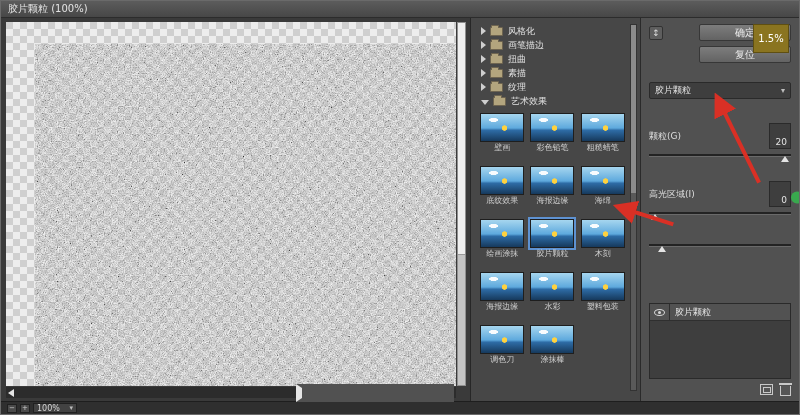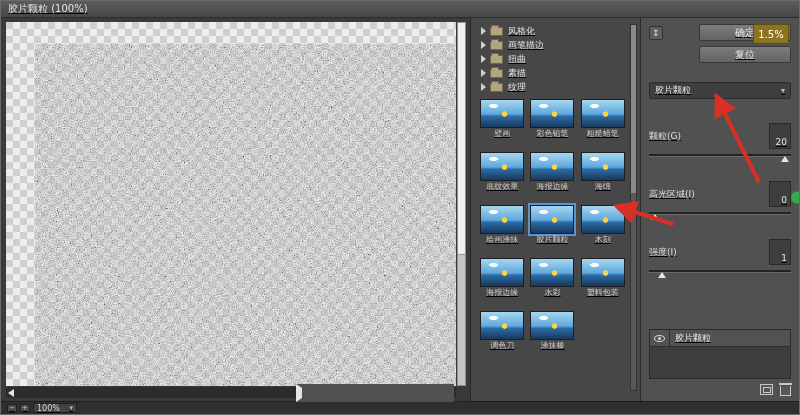--- a/index.html
+++ b/index.html
@@ -1,18 +1,18 @@
 <!DOCTYPE html>
 <html><head>
 <meta charset="utf-8">
 <style>
   *{margin:0;padding:0;box-sizing:border-box;}
   html,body{width:800px;height:415px;overflow:hidden;}
   body{font-family:"DejaVu Sans","Liberation Sans",sans-serif;background:#3c3c3c;}
-  .window{position:relative;width:800px;height:415px;background:#4a4a4a;border:1px solid #6a6a6a;display:flex;flex-direction:column;text-decoration:underline;}
+  .window{position:relative;width:800px;height:415px;background:#4a4a4a;border:1px solid #6a6a6a;display:flex;flex-direction:column;}
   .titlebar{flex:0 0 17px;background:linear-gradient(#5c5c5c,#474747);border-bottom:1px solid #2c2c2c;color:#e4e4e4;font-size:10px;line-height:16px;padding-left:7px;}
   .main{flex:1;display:flex;min-height:0;}
 
   
   .preview-wrap{flex:1;position:relative;background:#3a3a3a;border-right:1px solid #272727;}
   .canvas{position:absolute;left:5px;top:4px;right:14px;bottom:15px;
     background:conic-gradient(#ededed 25%,#cfcfcf 0 50%,#ededed 0 75%,#cfcfcf 0) 0 0/14px 14px;overflow:hidden;}
   .noise{position:absolute;left:29px;top:22px;right:0;bottom:0;}
   .noise svg{width:100%;height:100%;display:block;}
   .vscroll{position:absolute;top:4px;bottom:15px;right:4px;width:9px;background:#c4c4c4;border:1px solid #8f8f8f;}
@@ -38,21 +38,21 @@
       linear-gradient(#a6d6ef 0%,#5ea9dd 52%,#2e6ca6 60%,#16395c 100%);}
   .timg.sel{outline:2px solid #5e92d2;outline-offset:0;}
   .tlabel{font-size:8px;color:#cfcfcf;margin-top:2px;line-height:8px;white-space:nowrap;}
   .mid-scroll{position:absolute;right:3px;top:6px;bottom:10px;width:7px;background:#595959;border:1px solid #333;}
   .mid-scroll .mthumb{position:absolute;left:0;right:0;top:0;height:46%;background:#8b8b8b;}
 
   
   .right{flex:0 0 158px;position:relative;background:#515151;display:flex;flex-direction:column;padding:6px 8px 4px 8px;}
   .collapse-btn{position:absolute;left:8px;top:8px;width:14px;height:14px;background:#5e5e5e;border:1px solid #323232;color:#dcdcdc;font-size:9px;line-height:12px;text-align:center;border-radius:2px;}
   .btn{display:block;width:92px;height:17px;margin:0 0 5px auto;background:linear-gradient(#7d7d7d,#636363);border:1px solid #373737;border-radius:2px;color:#ececec;font-size:10px;text-align:center;line-height:15px;cursor:default;}
-  .badge{position:absolute;right:10px;top:6px;width:36px;height:20px;background:#8a7420;border:1px solid #5f4f12;color:#fff;font-size:10px;display:flex;align-items:center;justify-content:center;z-index:5;}
+  .badge{position:absolute;right:10px;top:6px;width:36px;height:29px;background:#8a7420;border:1px solid #5f4f12;color:#fff;font-size:10px;display:flex;align-items:center;justify-content:center;z-index:5;}
   .filter-select{margin-top:14px;height:17px;background:#3e3e3e;border:1px solid #2a2a2a;border-radius:2px;color:#e3e3e3;font-size:9px;display:flex;align-items:center;justify-content:space-between;padding:0 5px;}
   .filter-select .arrow{font-size:8px;color:#bdbdbd;}
   .slider{margin-top:24px;}
   .slider .srow{display:flex;align-items:center;justify-content:space-between;}
   .slabel{font-size:9px;color:#dedede;white-space:nowrap;}
   .svalue{min-width:22px;height:13px;background:#3e3e3e;border:1px solid #2a2a2a;color:#e3e3e3;font-size:9px;text-align:right;padding:12px 3px;line-height:12px;}
   .track{position:relative;margin-top:5px;height:3px;background:#232323;border-bottom:1px solid #6a6a6a;}
   .sthumb{position:absolute;top:2px;width:0;height:0;border-left:4px solid transparent;border-right:4px solid transparent;border-bottom:6px solid #e4e4e4;transform:translateX(-4px);}
   .effect-box{margin-top:56px;flex:1;background:#3e3e3e;border:1px solid #2a2a2a;overflow:hidden;}
   .effect-row{display:flex;align-items:center;height:17px;background:#525252;border-bottom:1px solid #2f2f2f;}
@@ -130,20 +130,25 @@
       <div class="cat">
           <span class="tri"></span>
           <span class="folder"></span>
           <span>素描</span>
         </div>
       <div class="cat">
           <span class="tri"></span>
           <span class="folder"></span>
           <span>纹理</span>
         </div>
+      <div class="cat">
+          <span class="tri open"></span>
+          <span class="folder"></span>
+          <span>艺术效果</span>
+        </div>
 
       <div class="grid">
         <div class="cell">
             <div class="timg"></div>
             <div class="tlabel">壁画</div>
           </div>
         <div class="cell">
             <div class="timg"></div>
             <div class="tlabel">彩色铅笔</div>
           </div>
@@ -226,24 +231,20 @@
         <div class="srow">
           <span class="slabel">高光区域(I)</span>
           <span class="svalue">0</span>
         </div>
         <div class="track">
             <span class="sthumb" style="left:4%"></span>
           </div>
       </div>
 
       <div class="slider">
-        <div class="srow">
-          <span class="slabel">强度(I)</span>
-          <span class="svalue">1</span>
-        </div>
         <div class="track">
             <span class="sthumb" style="left:9%"></span>
           </div>
       </div>
 
       <div class="effect-box">
         <div class="effect-row">
           <span class="eye-cell">
               <span class="eye"></span>
             </span>

